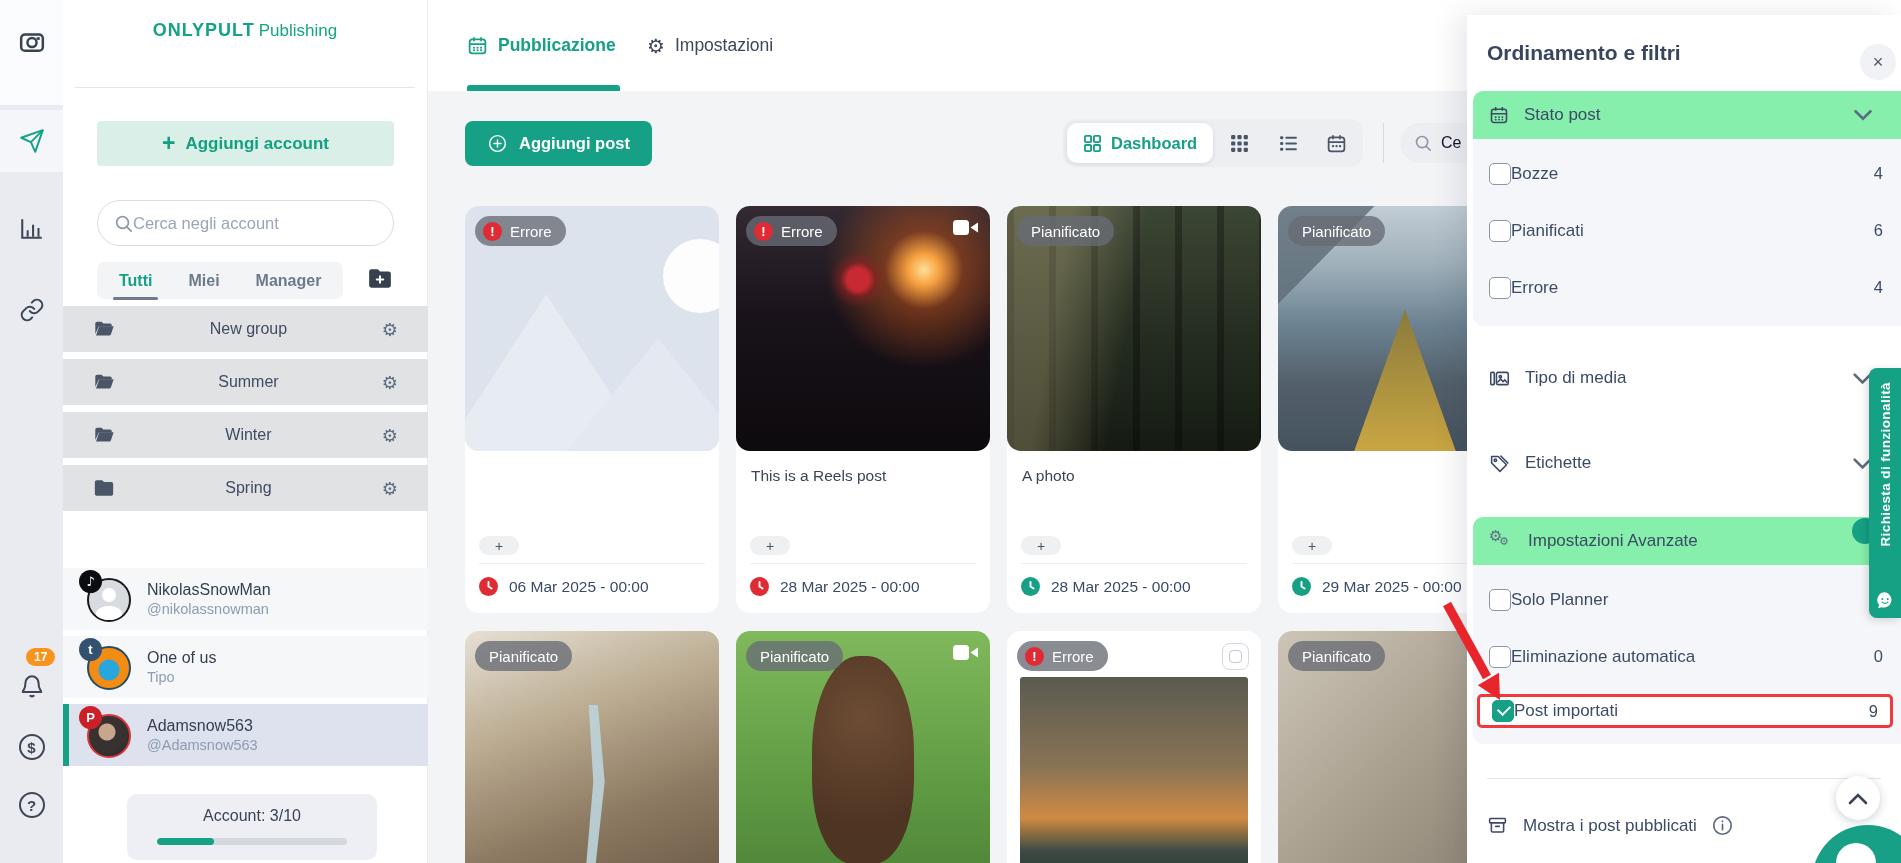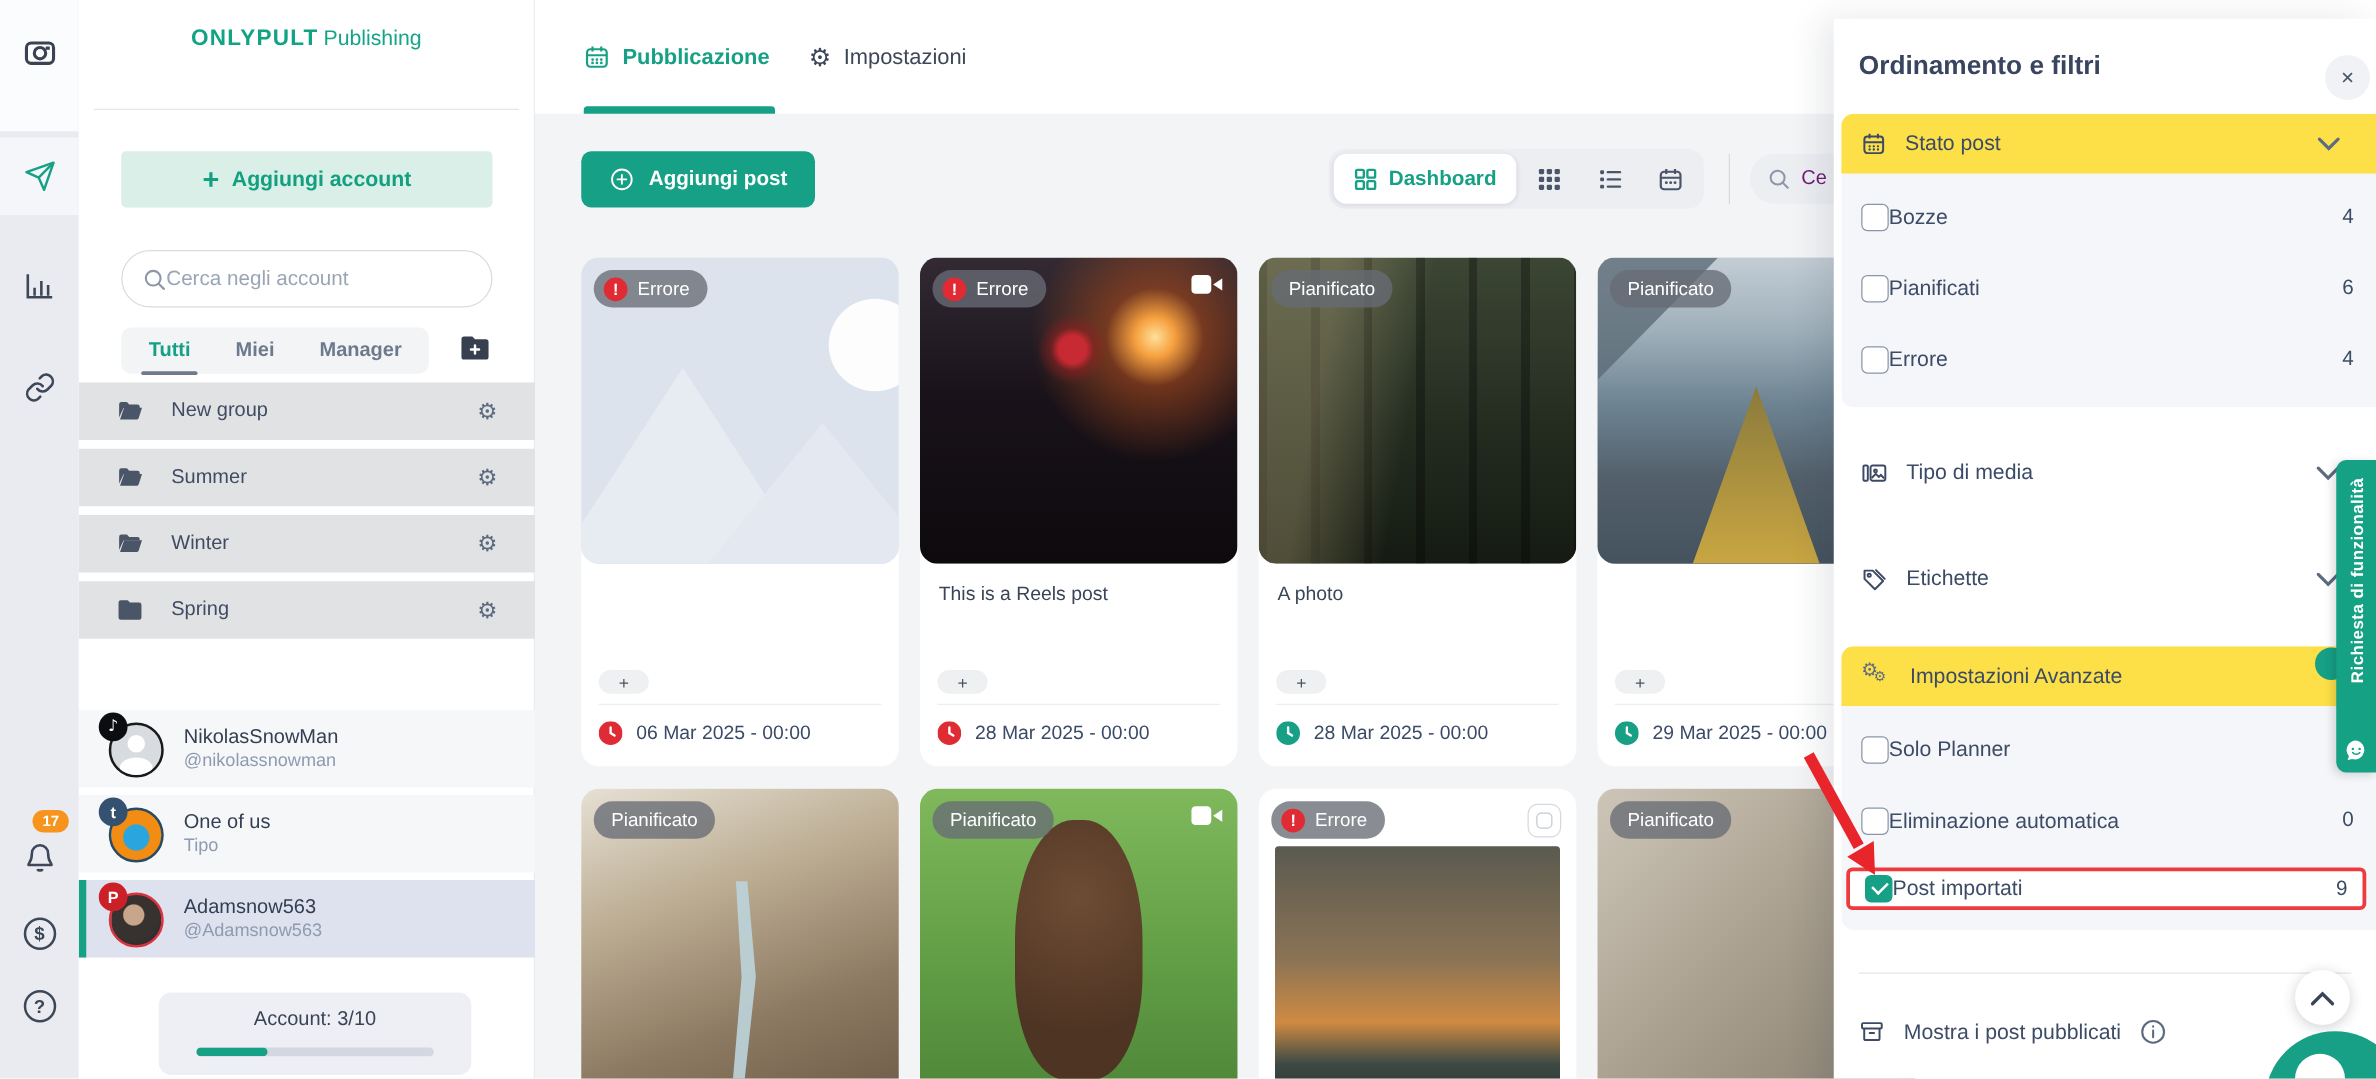--- a/index.html
+++ b/index.html
@@ -41,21 +41,21 @@
   .search-box input { border:none; outline:none; font-size:16.5px; color:#3d4c66; width:100%; font-family:inherit; background:transparent; }
   .search-box input::placeholder { color:#9aa5b5; }
   .acct-tabs { position:absolute; left:34px; top:262px; height:37px; background:#f3f4f6; border-radius:8px;
                display:flex; align-items:center; padding:0 8px; gap:8px; }
   .acct-tab { position:relative; padding:6px 14px; font-size:16px; color:#6d7a8d; font-weight:bold; cursor:pointer; }
   .acct-tab.active { color:#16a085; }
   .acct-tab.active::after { content:""; position:absolute; left:8px; right:8px; bottom:-4px; height:3px; background:#6f7b8c; border-radius:2px; }
   .folder-add { position:absolute; right:34px; top:266px; width:26px; height:26px; color:#37404f; }
 
   .group-row { position:absolute; left:0; width:365px; height:46px; background:#e1e2e3; display:flex; align-items:center;
-               padding:0 30px; gap:22px; cursor:pointer; }
+               padding:0 30px; gap:22px; cursor:pointer;text-align:center; }
   .group-row svg { width:22px; height:22px; flex:none; fill:#4a5568; }
   .group-label { font-size:16px; color:#3f4c63; flex:1; }
   .gear-glyph { font-family:"DejaVu Sans",sans-serif; font-size:18px; color:#5d6b80; cursor:pointer; }
 
   .acct-row { position:absolute; left:0; width:365px; height:62px; background:#f6f7f9; display:flex; align-items:center;
               padding:0 22px; gap:16px; cursor:pointer; }
   .acct-row.selected { background:#dde2ee; }
   .acct-row.selected::before { content:""; position:absolute; left:0; top:0; bottom:0; width:6px; background:#16a085; }
   .avatar-wrap { position:relative; width:46px; height:46px; flex:none; }
   .avatar { width:44px; height:44px; border-radius:50%; position:absolute; left:2px; top:2px; }
@@ -94,21 +94,21 @@
                   display:flex; align-items:center; padding:4px; gap:4px; }
   .dash-pill { height:40px; background:#fff; border-radius:10px; box-shadow:0 1px 4px rgba(40,50,70,.12); display:flex; align-items:center;
                gap:9px; padding:0 16px; color:#16a085; font-size:16.5px; font-weight:bold; cursor:pointer; }
   .dash-pill svg { width:19px; height:19px; }
   .view-ic { width:46px; height:40px; display:flex; align-items:center; justify-content:center; color:#4a5568; cursor:pointer; }
   .view-ic svg { width:21px; height:21px; }
   .cluster-divider { position:absolute; left:955px; top:123px; width:1px; height:40px; background:#d7dade; }
   .top-search { position:absolute; left:972px; top:123px; width:240px; height:40px; background:#eceef2; border-radius:20px;
                 display:flex; align-items:center; padding:0 14px; gap:9px; }
   .top-search svg { width:18px; height:18px; stroke:#8d97a8; flex:none; }
-  .top-search .ph { font-size:16px; color:#701a75; }
+  .top-search .ph { font-size:16px; color:#0f172a; }
 
   
   .card { position:absolute; width:254px; height:407px; background:#fff; border-radius:14px; }
   .media { position:relative; width:254px; height:245px; border-radius:14px; overflow:hidden; }
   .card.inset .media { width:228px; height:300px; margin:46px 13px 0; border-radius:3px; }
   .badge { position:absolute; left:10px; top:10px; height:30px; background:rgba(104,108,116,.78); border-radius:16px; z-index:3;
            display:flex; align-items:center; padding:0 14px; gap:8px; color:#fff; font-size:15px; }
   .err-dot { width:19px; height:19px; background:#e02b35; border-radius:50%; color:#fff; font-size:13px; font-weight:bold;
              display:flex; align-items:center; justify-content:center; margin-left:-6px; }
   .vid-ic { position:absolute; right:12px; top:12px; z-index:3; }
@@ -149,21 +149,21 @@
   .m-cat { background: linear-gradient(135deg,#cdc6b8 0%,#aaa090 50%,#867e6f 100%); }
 
   
   .filters { position:absolute; left:1467px; top:15px; width:434px; height:863px; background:#fff; z-index:10;
              box-shadow:-10px 0 26px rgba(30,40,60,.10); }
   .f-title { position:absolute; left:20px; top:26px; font-size:21px; font-weight:bold; color:#39455e; }
   .f-close { position:absolute; left:393px; top:29px; width:36px; height:36px; border-radius:50%; background:#f1f2f5; border:none;
              font-size:18px; color:#4a5568; display:flex; align-items:center; justify-content:center; cursor:pointer; font-family:inherit; }
   .fsec { position:absolute; left:6px; right:0; border-radius:10px 0 0 10px; overflow:hidden; }
   .fsec1 { top:76px; }  .fsec2 { top:502px; }
-  .f-header { height:48px; background:#fde047; display:flex; align-items:center; padding:4px 16px; gap:15px; cursor:pointer; }
+  .f-header { height:48px; background:#86efac; display:flex; align-items:center; padding:4px 16px; gap:15px; cursor:pointer; }
   .f-header svg { width:20px; height:20px; flex:none; }
   .f-header-label { font-size:17px; color:#3b4a66; flex:1; }
   .chev { width:16px; height:10px; flex:none; margin-right:12px; }
   .f-options { background:#f5f6f9; padding:6px 0 10px; }
   .f-row { height:57px; display:flex; align-items:center; padding:0 18px 0 16px; gap:0; cursor:pointer; }
   .cbx { width:22px; height:22px; border:1.5px solid #8a96a8; border-radius:5px; background:#fff; flex:none; position:relative; }
   .cbx.checked { background:#16a085; border-color:#16a085; }
   .cbx.checked::after { content:""; position:absolute; left:5px; top:4px; width:10px; height:6px; border-left:2.5px solid #fff; border-bottom:2.5px solid #fff; transform:rotate(-45deg); }
   .f-row-label { font-size:17px; color:#3d4c66; flex:1; }
   .f-count { font-size:16.5px; color:#3d4c66; }

